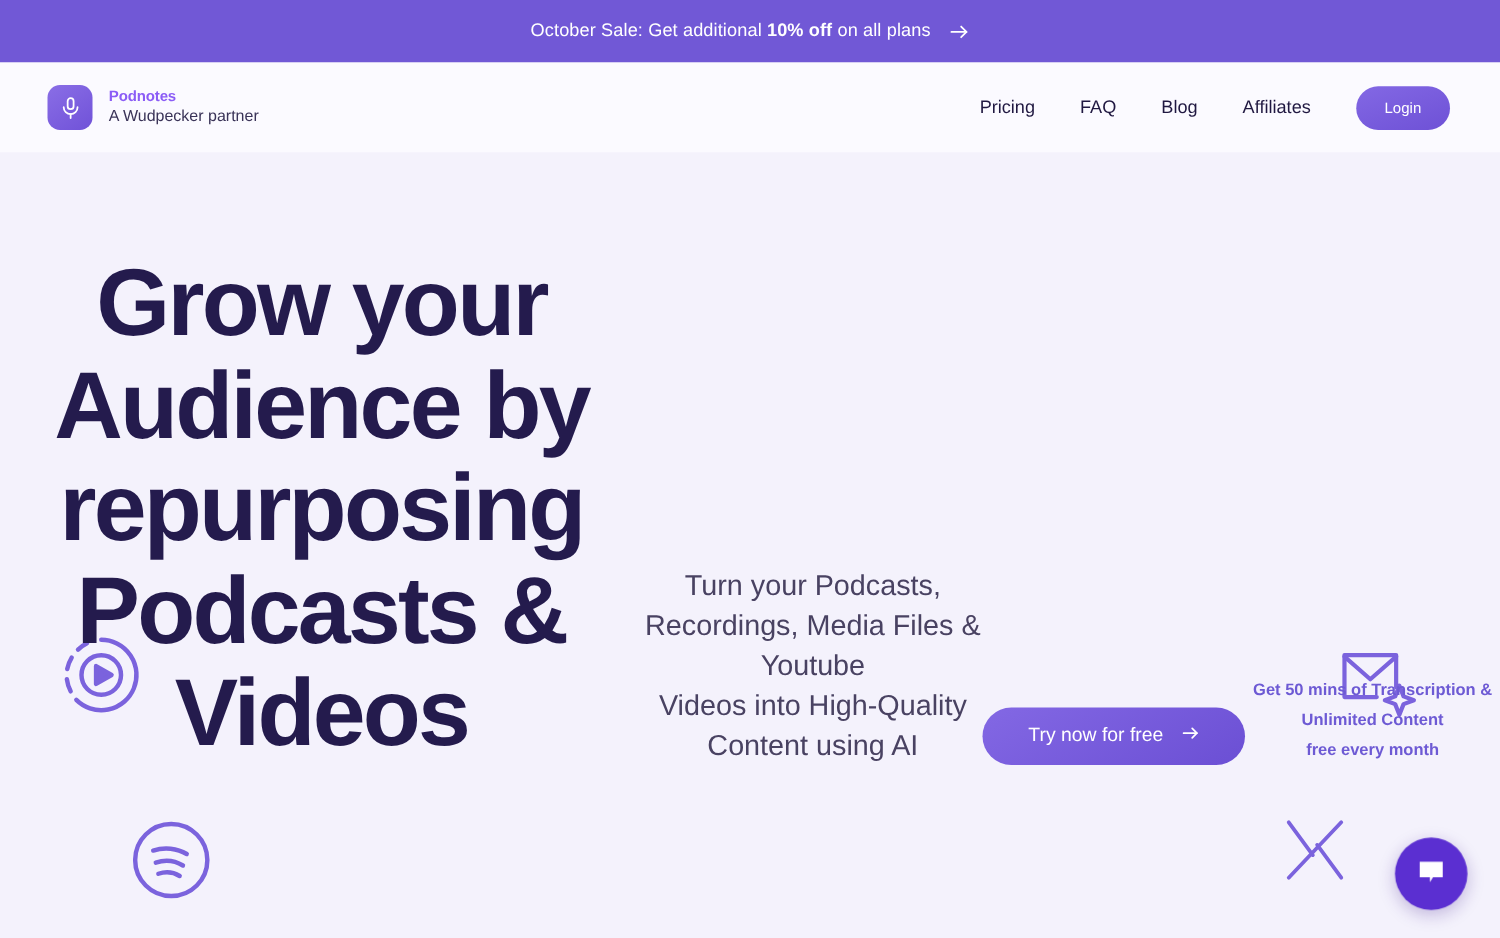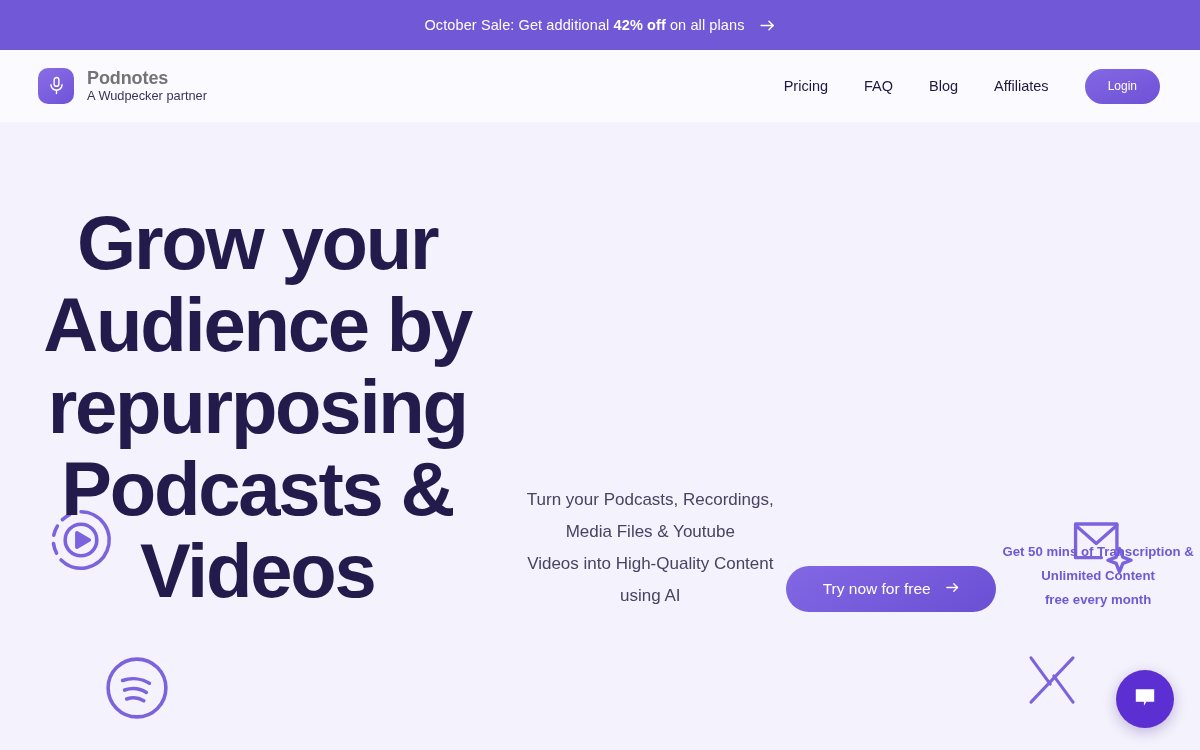--- a/index.html
+++ b/index.html
@@ -67,23 +67,23 @@
     border-radius: 10px;
     background: linear-gradient(145deg, #8a6ee6 0%, #7052d8 100%);
     display: flex;
     align-items: center;
     justify-content: center;
     flex: none;
   }
   .brand-mark svg { width: 19px; height: 19px; color: #ffffff; }
   .brand-copy { display: flex; flex-direction: column; gap: 1px; }
   .brand-name {
-    font-size: 18px;
+    font-size: 12px;
     font-weight: 700;
-    color: #737373;
+    color: #8b5cf6;
     letter-spacing: -0.1px;
     line-height: 1.15;
   }
   .brand-sub {
     font-size: 12.8px;
     font-weight: 400;
     color: #3a3358;
     line-height: 1.15;
   }
 
@@ -138,21 +138,21 @@
     line-height: 82px;
     font-weight: 700;
     letter-spacing: -2.2px;
     color: #241b4d;
   }
 
   .subhead {
     margin-top: 32px;
     width: 560px;
     text-align: center;
-    font-size: 17px;
+    font-size: 23px;
     line-height: 32px;
     color: #494262;
     font-weight: 400;
   }
 
   .cta-btn {
     margin-top: 72px;
     border: none;
     border-radius: 999px;
     padding: 12px 30px;
@@ -206,21 +206,21 @@
     box-shadow: 0 4px 14px rgba(60, 25, 140, 0.28);
     z-index: 50;
   }
   .chat-widget svg { width: 26px; height: 26px; color: #ffffff; }
 </style>
 </head>
 <body>
 
 <div class="announce-bar">
   <div class="announce-inner">
-    <div class="announce-text"><span>October Sale: Get additional </span><b>42% off</b><span> on all plans</span></div>
+    <div class="announce-text"><span>October Sale: Get additional </span><b>10% off</b><span> on all plans</span></div>
     <span class="announce-arrow">
       <svg viewBox="0 0 24 24" fill="none" stroke="currentColor" stroke-width="2" stroke-linecap="round" stroke-linejoin="round">
         <line x1="3" y1="12" x2="20" y2="12"></line>
           <polyline points="14 6 20 12 14 18"></polyline>
       </svg>
     </span>
   </div>
 </div>
 
 <header class="site-header">

